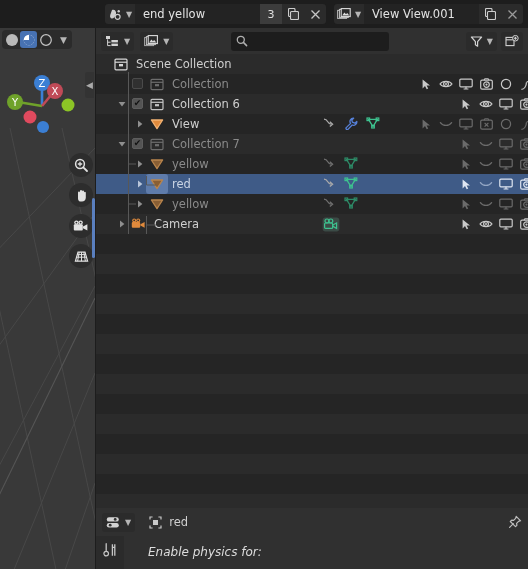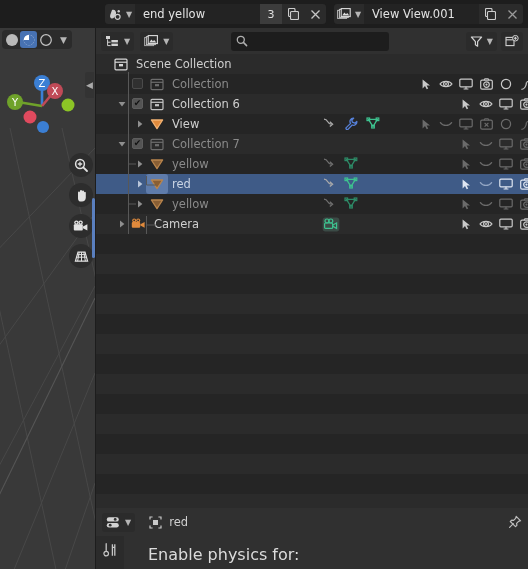--- a/index.html
+++ b/index.html
@@ -78,21 +78,21 @@
   
   #props { position:absolute; left:96px; top:508px; width:432px; height:61px;
     background:#303030; }
   #props-head { height:28px; display:flex; align-items:center; padding:0 6px;
     background:#303030; }
   #props-body { position:absolute; left:0; top:28px; width:432px; height:33px;
     background:#303030; display:flex; }
   #props-tabs { width:28px; height:33px; background:#2b2b2b; display:flex;
     flex-direction:column; align-items:center; padding-top:6px; }
   #props-main { flex:1; padding:9px 0 0 24px; }
-  #props-main span { font-size:16px; color:#dcdcdc; }
+  #props-main span { font-size:12px; color:#dcdcdc;font-style:italic; }
   #props-pin { margin-left:auto; }
   .pbreadcrumb { display:flex; align-items:center; gap:7px; }
   svg { display:block; }
 </style>
 </head>
 <body>
 
 <div id="topbar">
   <div id="topbar-pad"></div>
 

